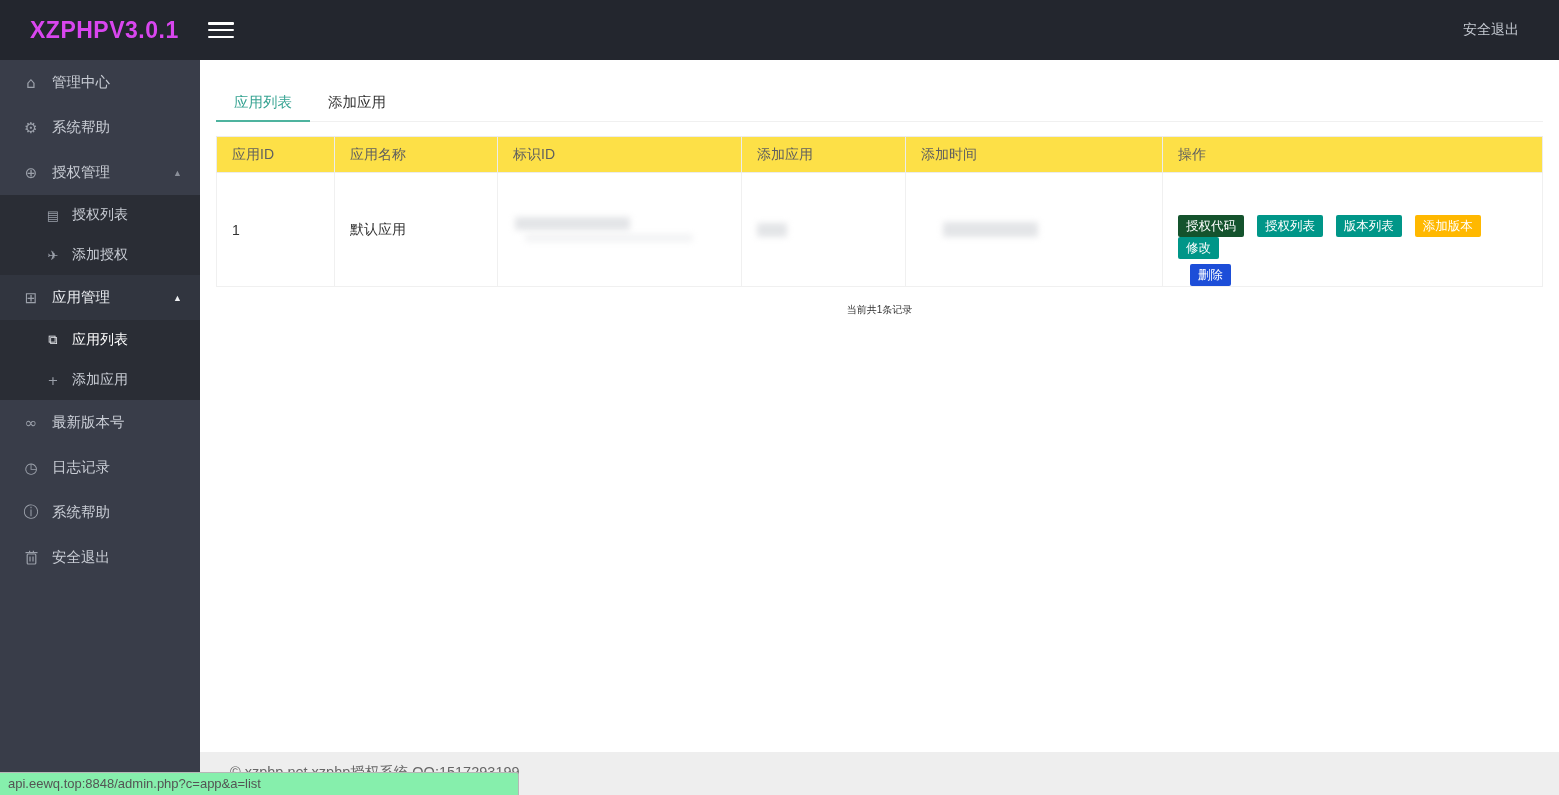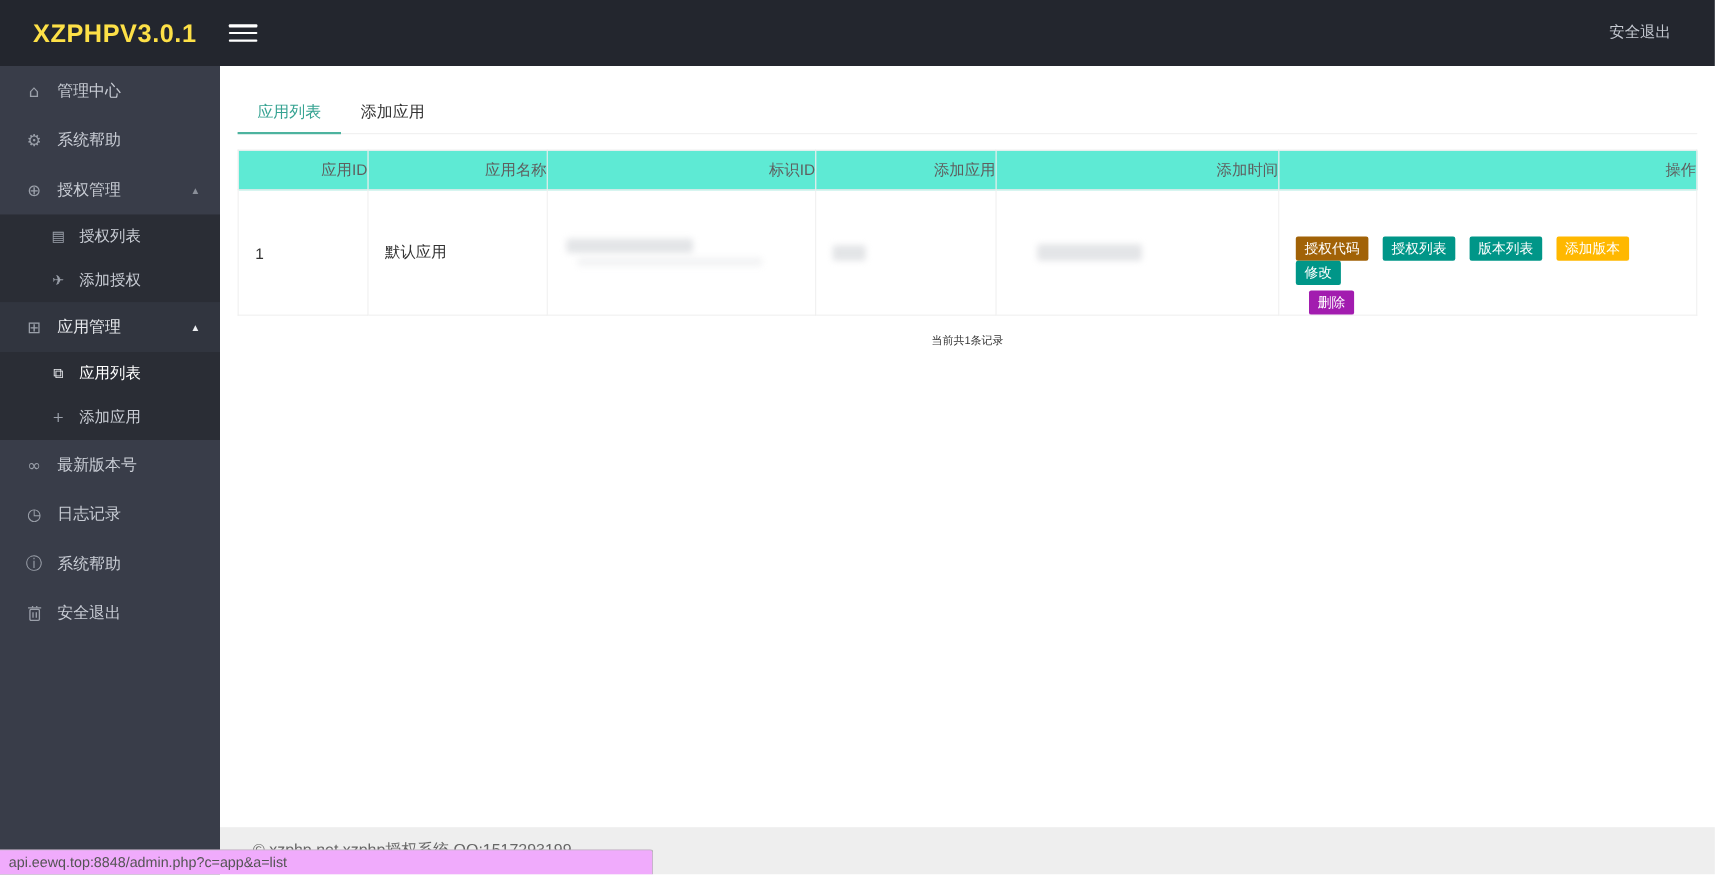--- a/index.html
+++ b/index.html
@@ -6,21 +6,21 @@
   html,body { width:1559px; height:795px; overflow:hidden; }
   body {
     position:relative; background:#fff;
     font-family:"Liberation Sans","DejaVu Sans",sans-serif;
     -webkit-font-smoothing:antialiased;
   }
 
   
   .topbar { position:absolute; top:0; left:0; right:0; height:60px; background:#23262E;
             display:flex; align-items:center; z-index:5; }
-  .brand { width:200px; padding-left:30px; font-size:23px; font-weight:bold; color:#fde047;
+  .brand { width:200px; padding-left:30px; font-size:23px; font-weight:bold; color:#d946ef;
            letter-spacing:.5px; white-space:nowrap; }
   .hamburger { margin-left:8px; width:26px; height:16px; display:flex; flex-direction:column;
                justify-content:space-between; cursor:pointer; }
   .hamburger span { display:block; height:2.5px; background:#fff; border-radius:1px; }
   .logout { margin-left:auto; margin-right:40px; color:#C5C9D1; font-size:14px; cursor:pointer; }
 
   
   .sidebar { position:absolute; top:60px; left:0; width:200px; bottom:0; background:#393D49; z-index:4; }
   .side-item { height:45px; display:flex; align-items:center; color:#C9CDD5; font-size:14.5px; cursor:pointer; }
   .side-item .s-icon { width:20px; margin-left:21px; margin-right:11px; color:#9BA0AA;
@@ -38,45 +38,45 @@
   
   .main { position:absolute; left:200px; top:60px; right:0; bottom:0; background:#fff; }
   .tabbar { margin:28px 16px 0 16px; border-bottom:1px solid #F0F0F0; display:flex; }
   .tab { padding:0 18px; height:33px; line-height:28px; font-size:14.5px; color:#333;
          position:relative; cursor:pointer; }
   .tab.active { color:#36A392; }
   .tab.active:after { content:""; position:absolute; left:0; right:0; bottom:-1px; height:2px; background:#4DB39F; }
 
   table.app-table { margin:14px 16px 0 16px; width:calc(100% - 32px); border-collapse:collapse;
                     border:1px solid #ECECEC; table-layout:fixed; }
-  .app-table th { background:#5eead4; height:36px; font-weight:normal; color:#5F5F5F;
-                  text-align:right; padding-left:15px; font-size:14px; border:1px solid #ECECEC; }
+  .app-table th { background:#fde047; height:36px; font-weight:normal; color:#5F5F5F;
+                  text-align:left; padding-left:15px; font-size:14px; border:1px solid #ECECEC; }
   .app-table td { height:66px; font-size:14px; color:#333; padding-left:15px;
                   border:1px solid #F0F0F0; vertical-align:middle; }
   .col-id{width:118px}.col-name{width:163px}.col-ident{width:244px}
   .col-ver{width:164px}.col-time{width:257px}
 
   .blurbar { background:#C7CACF; filter:blur(3px); opacity:.5; border-radius:2px; }
   .blurbar.faint { opacity:.22; }
 
   .abtn { display:inline-block; height:22px; line-height:22px; padding:0 8px; border-radius:2px;
           color:#fff; font-size:12.5px; margin-right:9px; cursor:pointer; white-space:nowrap; }
-  .btn-blue  { background:#a16207; }
+  .btn-blue  { background:#14532d; }
   .btn-teal  { background:#009688; }
   .btn-yellow{ background:#FFB800;margin-top:36px; }
-  .btn-red   { background:#a21caf; }
+  .btn-red   { background:#1d4ed8; }
   .abtn-row2 { margin-top:5px; margin-left:12px; }
 
   .record { margin-top:16px; text-align:center; font-size:10px; color:#333; }
 
   .footer { position:absolute; left:0; right:0; bottom:0; height:43px; background:#EEEEEE;
             color:#666; font-size:14.5px; padding:11px 0 0 30px; }
 
   
-  .statusbar { position:absolute; left:0; bottom:0; width:594px; height:23px; background:#f0abfc;
+  .statusbar { position:absolute; left:0; bottom:0; width:519px; height:23px; background:#86efac;
                border:1px solid #B6B6B6; border-left:none; border-bottom:none;
                border-top-right-radius:3px; font-size:13px; color:#545454; line-height:21px;
                padding-left:8px; z-index:20; white-space:nowrap; overflow:hidden; }
 </style>
 </head>
 <body>
 
 <div class="topbar">
   <div class="brand">XZPHPV3.0.1</div>
   <div class="hamburger">

